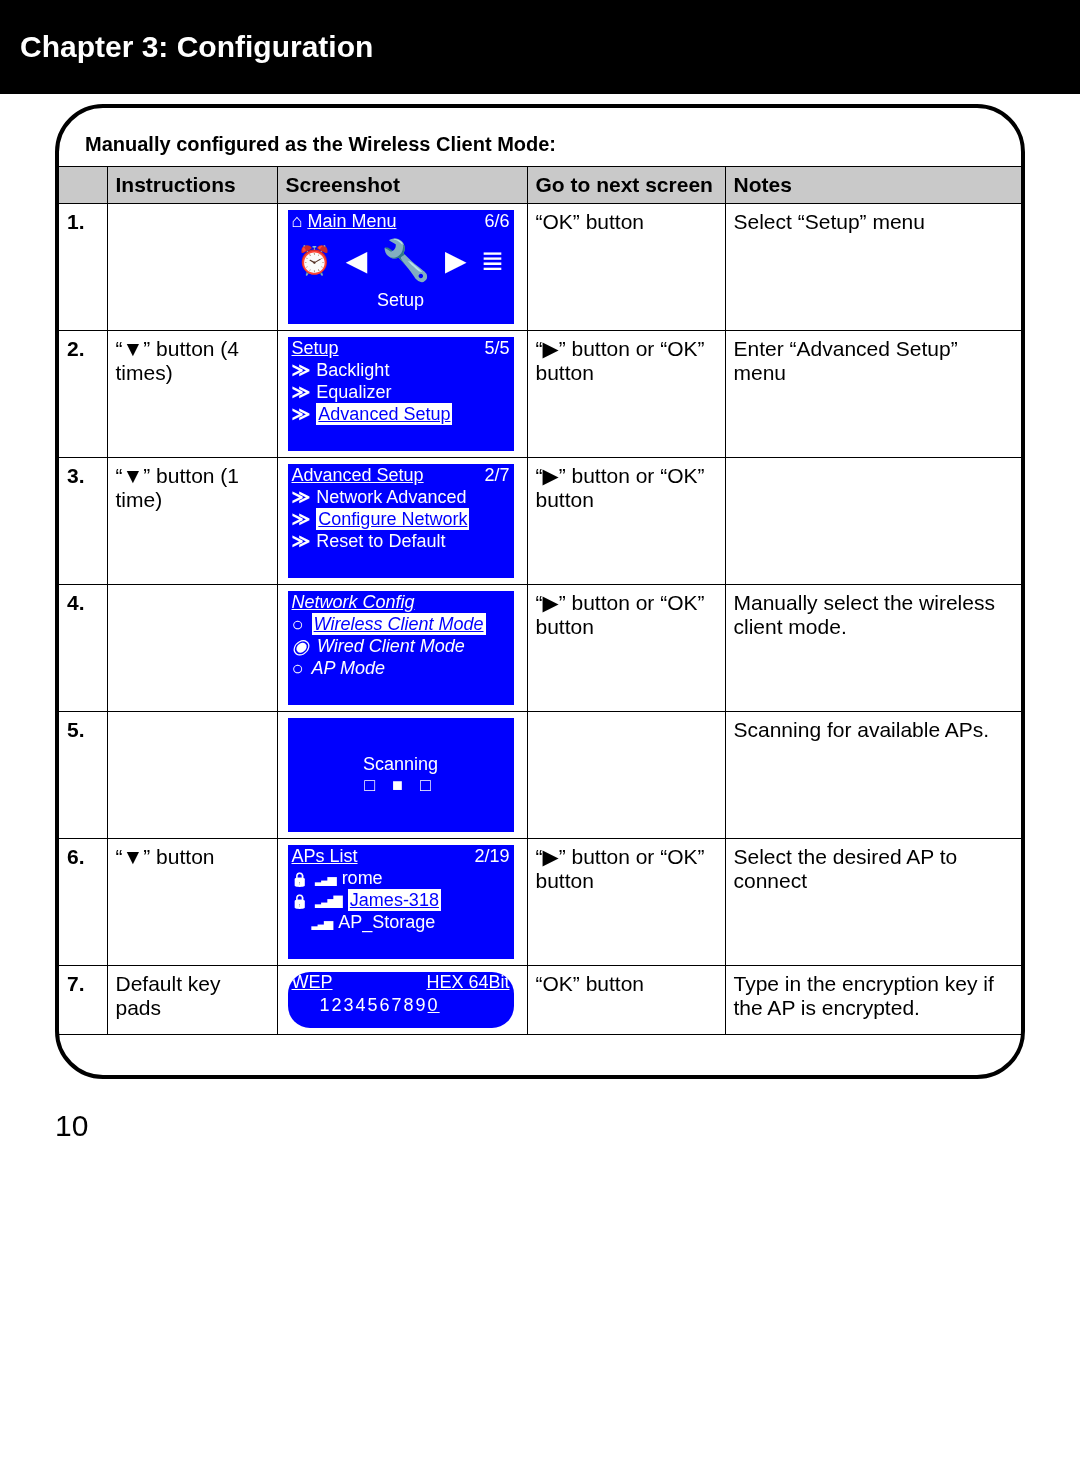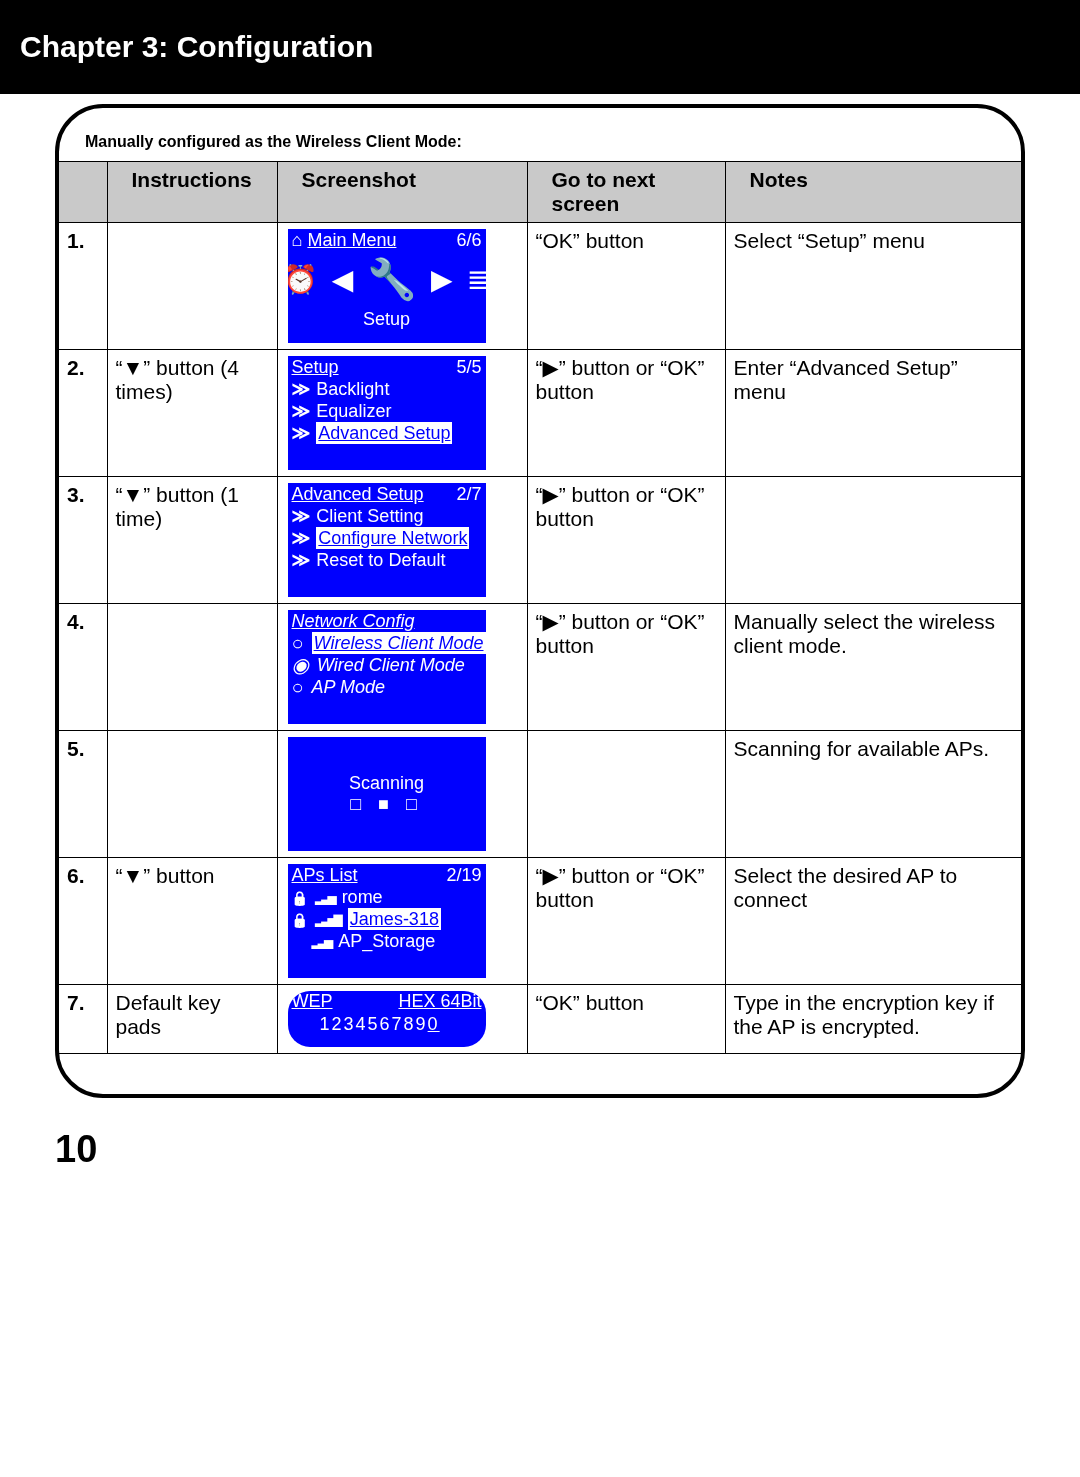--- a/index.html
+++ b/index.html
@@ -20,53 +20,52 @@
     padding: 10px 55px 0 55px;
     position: relative;
   }
   .panel {
     border: 4px solid #000;
     border-radius: 48px;
     padding: 25px 0px 40px 0px;
     background: #fff;
   }
   .panel-title {
-    font-size: 16px;
+    font-size: 20px;
     font-weight: bold;
     padding: 0 26px 10px 26px;
   }
   table.grid {
     border-collapse: collapse;
     width: 100%;
     table-layout: fixed;
   }
   table.grid th, table.grid td {
     border: 1px solid #000;
     vertical-align: top;
     padding: 6px 8px;
     font-size: 21px;
   }
   table.grid tr > *:first-child { border-left: none; }
   table.grid tr > *:last-child { border-right: none; }
   table.grid th {
     background: #c9c9c9;
     font-weight: bold;
     text-align: left;
-    padding-left: 24px;
   }
   col.c-num { width: 48px; }
   col.c-instr { width: 170px; }
   col.c-shot { width: 250px; }
   col.c-next { width: 198px; }
   col.c-notes { }
   td.num { font-weight: bold; }
 
   
   .dev {
-    width: 198px;
+    width: 226px;
     height: 114px;
     background: #0000fe;
     color: #fff;
     font-family: Arial, sans-serif;
     font-size: 18px;
     position: relative;
     overflow: hidden;
   }
   .dev-hdr {
     display: flex;
@@ -78,22 +77,22 @@
   .dev-hdr .title { text-decoration: underline; }
   .dev-row { height: 22px; line-height: 22px; padding-left: 4px; display:flex; align-items:center; gap:4px;}
   .dev-row.sel .txt { background:#fff; color:#0000fe; text-decoration: underline; padding:0 2px;}
   .chev::before { content:"≫"; font-weight:bold; margin-right:2px;}
   .radioO::before { content:"○"; margin-right:4px; font-size:20px;}
   .radioF::before { content:"◉"; margin-right:4px; font-size:20px; color:#fff;}
   .center { text-align:center; width:100%; }
   .pagefoot {
     position:absolute;
     left:55px; bottom:-6px;
-    font-size:38px;
-    font-weight:bold;
+    font-size:30px;
+    font-weight:normal;
   }
   .iconrow { display:flex; justify-content:center; align-items:center; gap:14px; height:56px; font-size:28px;}
   .iconrow .big { font-size:40px; vertical-align:middle;}
   .dev-footer { text-align:center; height:24px; line-height:24px;}
   .lock::before{content:"🔒"; font-size:14px; filter: grayscale(1) brightness(3); margin-right:2px;}
   .sig::before{content:"▂▃▅"; letter-spacing:-3px; font-size:12px; margin-right:4px;}
   .sig4::before{content:"▂▃▅▇"; letter-spacing:-3px; font-size:12px; margin-right:4px;}
   .wep { display:flex; justify-content:space-between; padding:0 4px; text-decoration:underline;}
   .wepkey { padding:2px 4px; letter-spacing:2px;margin-left:28px;}
   .progress-dots {letter-spacing:6px;}
@@ -177,21 +176,21 @@
             <td class="num">3.</td>
             <td>“▼” button (1 time)</td>
             <td style="padding: 6px 10px;">
               <div class="dev">
                 <div class="dev-hdr">
                   <span class="title">Advanced Setup</span>
                   <span>2/7</span>
                 </div>
                 <div class="dev-row ">
                   <span class="chev"></span>
-                  <span class="txt">Client Setting</span>
+                  <span class="txt">Network Advanced</span>
                 </div>
                 <div class="dev-row sel">
                   <span class="chev"></span>
                   <span class="txt">Configure Network</span>
                 </div>
                 <div class="dev-row ">
                   <span class="chev"></span>
                   <span class="txt">Reset to Default</span>
                 </div>
               </div>

